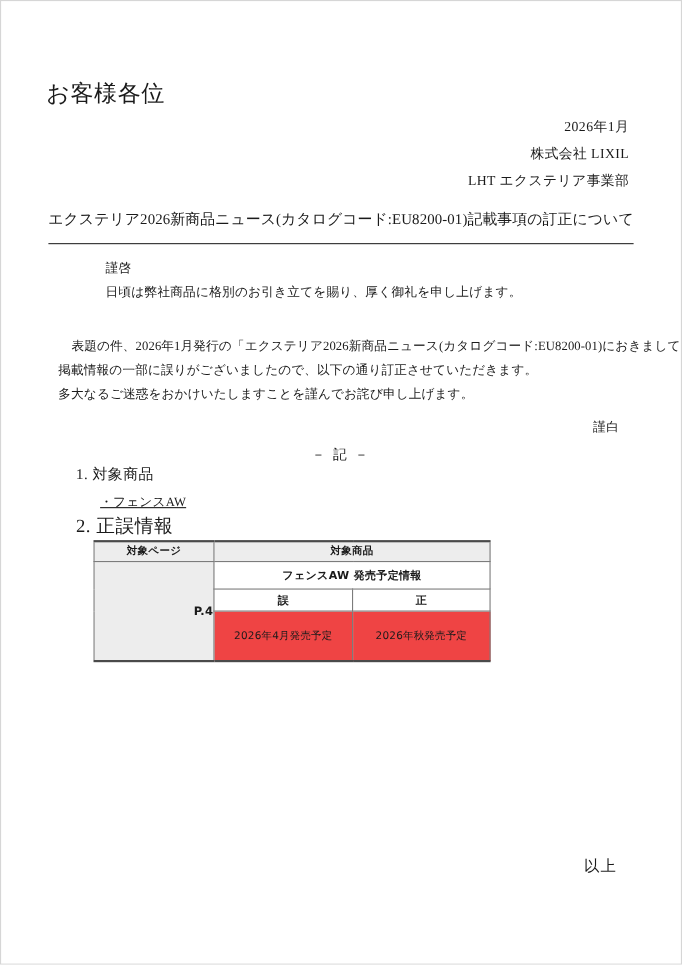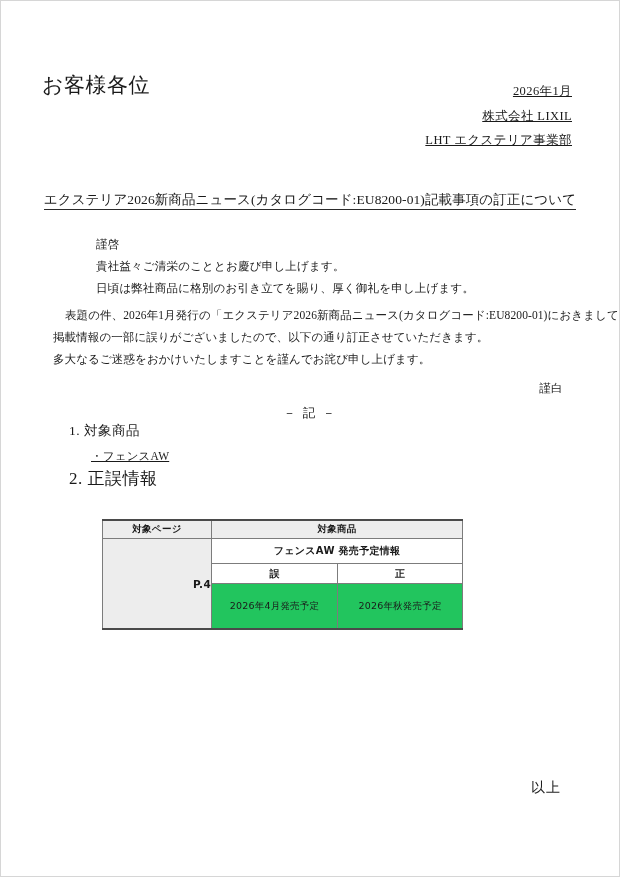--- a/index.html
+++ b/index.html
@@ -36,25 +36,24 @@
     left: 41px;
     top: 72px;
     font-size: 21px;
     letter-spacing: 0.5px;
     line-height: 1.2;
     white-space: nowrap;
   }
   .issuer-block {
     position: absolute;
     right: 47px;
-    top: 84px;
+    top: 108px;
     text-align: right;
     font-size: 12.5px;
     line-height: 1.0;
-    text-decoration: underline;
   }
   .issuer-line {
     white-space: nowrap;
     margin-bottom: 12px;
     letter-spacing: 0.4px;
   }
   .issuer-line:last-child { margin-bottom: 0; }
 
   
   .doc-title {
@@ -62,21 +61,21 @@
     left: 0;
     top: 190px;
     width: 618px;
     text-align: center;
     font-size: 13.5px;
     letter-spacing: 0.1px;
     white-space: nowrap;
   }
   .doc-title span {
     border-bottom: 1px solid #2a2a2a;
-    padding-bottom: 2px;
+    padding-bottom: 14px;
   }
 
   
   .greeting {
     position: absolute;
     left: 52px;
     top: 232px;
     font-size: 11.5px;
     line-height: 22px;
     letter-spacing: 0.2px;
@@ -138,27 +137,26 @@
     left: 68px;
     top: 466px;
     font-size: 17px;
     letter-spacing: 0.5px;
     white-space: nowrap;
   }
 
   
   .errata-table {
     position: absolute;
-    left: 101px;
+    left: 84px;
     top: 490px;
     width: 360px;
     border-collapse: collapse;
     table-layout: fixed;
     font-family: "DejaVu Sans", "Liberation Sans", sans-serif;
-    margin-top: 28px;
   }
   .errata-table td {
     border: 1px solid #7c7c7c;
     padding: 0;
     text-align: center;
     vertical-align: middle;
     font-size: 9.5px;
     color: #1a1a1a;
   }
   .errata-table tr.head-row td {
@@ -186,21 +184,21 @@
   }
   .errata-table td.ng-ok-head {
     height: 19px;
     font-weight: bold;
     font-size: 10px;
     background: #ffffff;
   }
   .errata-table td.value-cell {
     height: 44px;
     font-size: 9.5px;
-    background: #22c55e;
+    background: #ef4444;
     letter-spacing: 0.2px;
   }
   .errata-table tr.value-row td {
     border-bottom: 2px solid #4a4a4a;
   }
   .col-page { width: 109px; }
   .col-ng   { width: 126px; }
   .col-ok   { width: 125px; }
 
   
@@ -226,21 +224,20 @@
       <div class="issuer-line">株式会社 LIXIL</div>
       <div class="issuer-line">LHT エクステリア事業部</div>
     </div>
 
     <div class="doc-title">
       <span>エクステリア2026新商品ニュース(カタログコード:EU8200-01)記載事項の訂正について</span>
     </div>
 
     <div class="greeting">
       <div>謹啓</div>
-      <div>貴社益々ご清栄のこととお慶び申し上げます。</div>
       <div>日頃は弊社商品に格別のお引き立てを賜り、厚く御礼を申し上げます。</div>
     </div>
 
     <div class="main-para">
       <div class="indent">表題の件、2026年1月発行の「エクステリア2026新商品ニュース(カタログコード:EU8200-01)におきまして、</div>
       <div>掲載情報の一部に誤りがございましたので、以下の通り訂正させていただきます。</div>
       <div>多大なるご迷惑をおかけいたしますことを謹んでお詫び申し上げます。</div>
     </div>
 
     <div class="closing">謹白</div>

